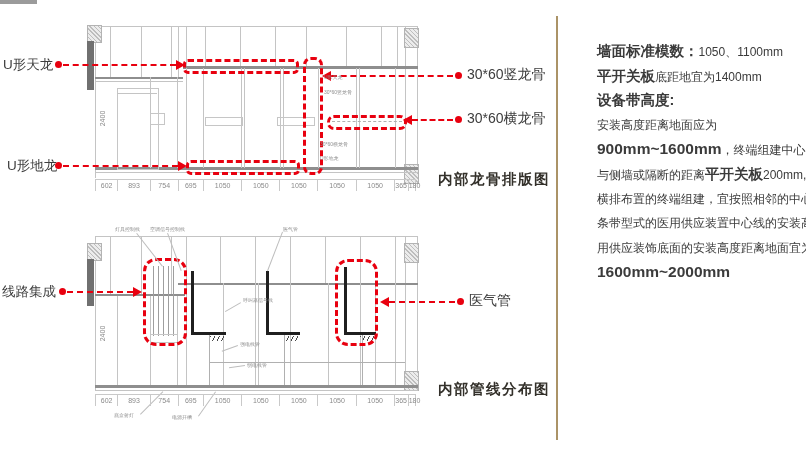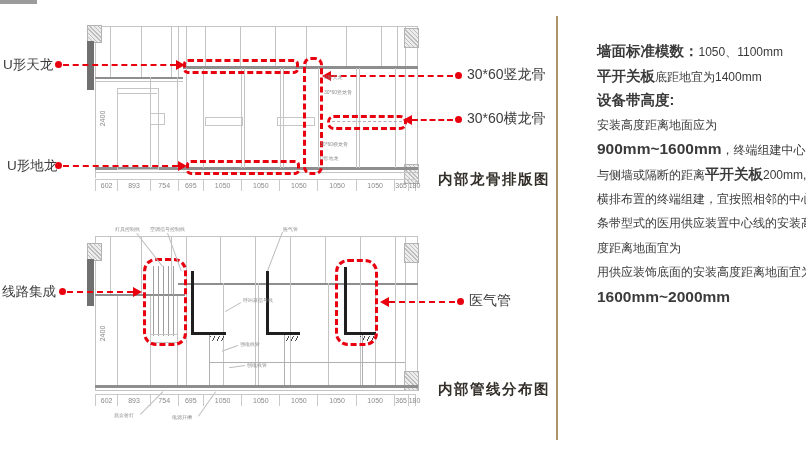--- a/index.html
+++ b/index.html
@@ -254,17 +254,16 @@
   <div id="divider"></div>
   <div id="specs">
       <div class="spec-line"><span class="b">墙面标准模数：</span><span>1050、1100mm</span></div>
       <div class="spec-line"><span class="b">平开关板</span><span>底距地宜为1400mm</span></div>
       <div class="spec-line"><span class="b">设备带高度:</span></div>
       <div class="spec-line"><span>安装高度距离地面应为</span></div>
       <div class="spec-line"><span class="n">900mm~1600mm</span><span>，终端组建中心</span></div>
       <div class="spec-line"><span>与侧墙或隔断的距离</span><span class="b">平开关板</span><span>200mm,</span></div>
       <div class="spec-line"><span>横排布置的终端组建，宜按照相邻的中心</span></div>
       <div class="spec-line"><span>条带型式的医用供应装置中心线的安装高</span></div>
-      <div class="spec-line"><span>度距离地面宜为</span></div>
       <div class="spec-line"><span>用供应装饰底面的安装高度距离地面宜为</span></div>
       <div class="spec-line"><span class="n">1600mm~2000mm</span></div>
     </div>
 </div>
 
 </body></html>

